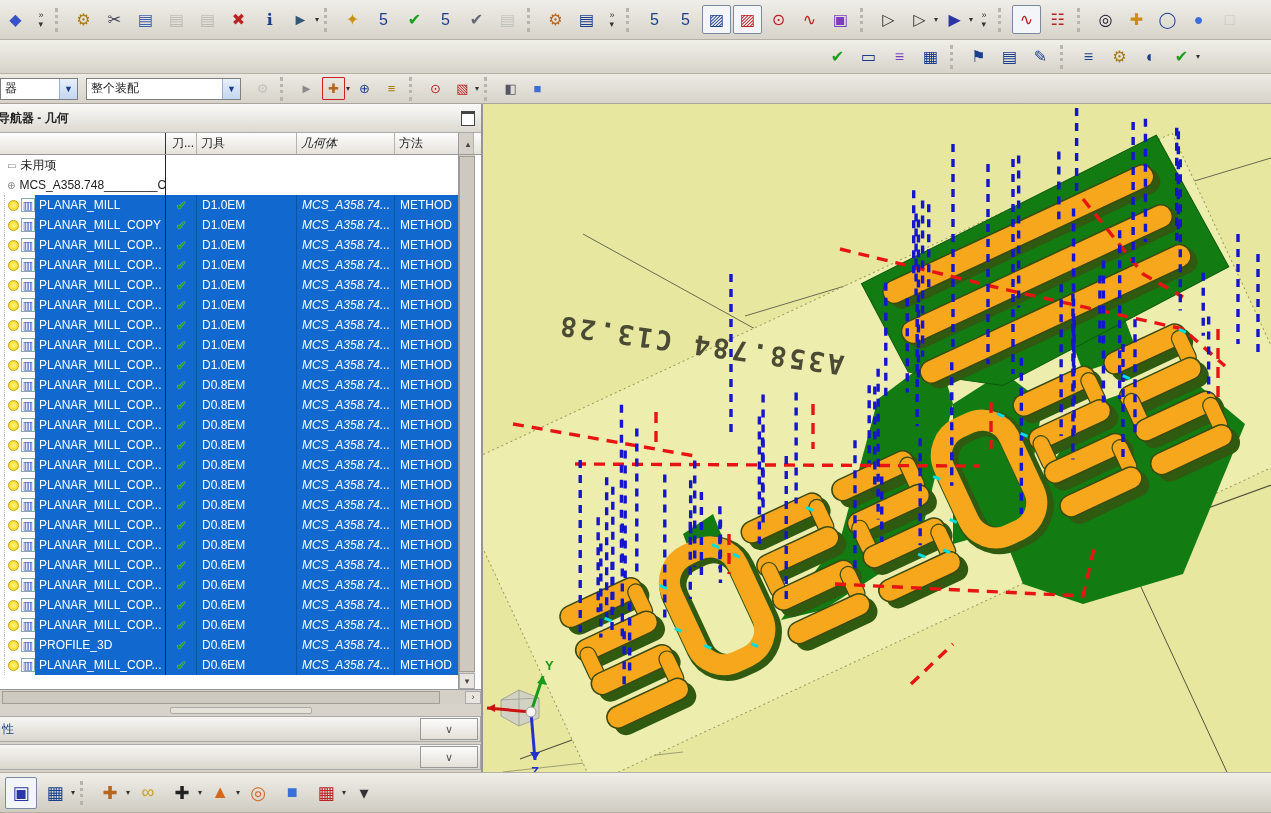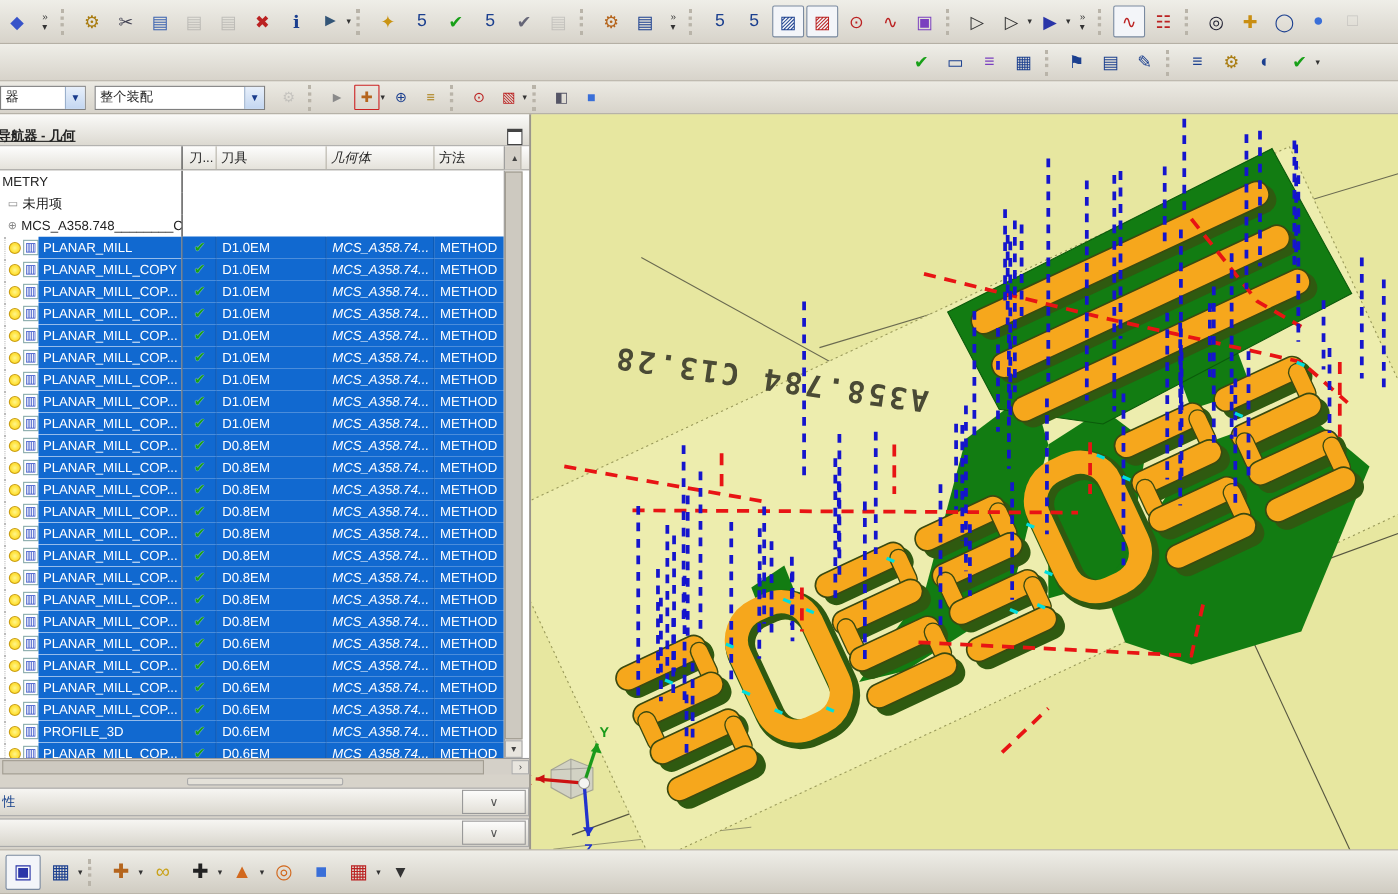--- a/index.html
+++ b/index.html
@@ -25,23 +25,23 @@
           border-bottom:1px solid #a9a49a;box-sizing:border-box;}
   .combo{display:flex;height:22px;background:#fff;border:1px solid #7f7f7f;align-items:center;box-sizing:border-box;}
   .combo .cv{padding:0 4px;white-space:nowrap;overflow:hidden;}
   .combo .cb{width:17px;height:20px;background:linear-gradient(#e8f0fb,#c3d6f0);
              border-left:1px solid #9ab0cc;color:#1a3c8c;font-size:9px;
              display:flex;align-items:center;justify-content:center;}
   
   #main{display:flex;height:668px;}
   #panel{width:483px;background:#d7d3ca;display:flex;flex-direction:column;
          border-right:2px solid #9a958b;box-sizing:border-box;}
-  #ptitle{height:28px;display:flex;align-items:flex-end;justify-content:space-between;
+  #ptitle{height:28px;display:flex;align-items:center;justify-content:space-between;
           background:linear-gradient(#fafaf8,#dcd9d1);border-bottom:1px solid #aaa;
-          font-weight:bold;padding:0 6px 0 0;text-decoration:underline;}
+          font-weight:bold;padding:0 6px 0 0;}
   #ptitle span.t{margin-left:-2px;}
   .winbox{width:12px;height:11px;border:1px solid #444;border-top:3px solid #444;background:#fff;}
   .thead{height:22px;display:flex;background:linear-gradient(#fdfdfd,#e4e2da);
          border-bottom:1px solid #999;box-sizing:border-box;font-size:12px;}
   .thead .hc{display:flex;align-items:center;padding-left:4px;border-right:1px solid #b7b3a8;
              box-sizing:border-box;overflow:hidden;white-space:nowrap;}
   .hc.c0{width:166px;border-right:1px solid #333;}
   .hc.c1{width:31px;}.hc.c2{width:100px;}.hc.c3{width:98px;}.hc.c4{width:63px;border-right:none;}
   .hc.hsc{width:16px;background:#d4d0c8;border-left:1px solid #999;}
   #tbody{height:534px;overflow:hidden;background:#fff;position:relative;display:flex;}
@@ -198,29 +198,20 @@
       <div class="hc c1">刀...</div>
       <div class="hc c2">刀具</div>
       <div class="hc c3">几何体</div>
       <div class="hc c4">方法</div>
       <div class="hc hsc">
           <span style="margin:auto;font-size:9px;color:#444">▴</span>
         </div>
     </div>
     <div id="tbody">
       <div id="rows">
-          <div class="trow">
-            <div class="cell c0">
-              <span class="nmtxt" style="padding-left: 2px;">METRY</span>
-            </div>
-            <div class="cell c1"></div>
-            <div class="cell c2"></div>
-            <div class="cell c3"></div>
-            <div class="cell c4"></div>
-          </div>
           <div class="trow">
             <div class="cell c0">
               <span class="icons" style="border-left: none;">
                 <span style="color: rgb(136, 136, 136); font-size: 10px;">▭</span>
               </span>
               <span class="nmtxt">未用项</span>
             </div>
             <div class="cell c1"></div>
             <div class="cell c2"></div>
             <div class="cell c3"></div>

